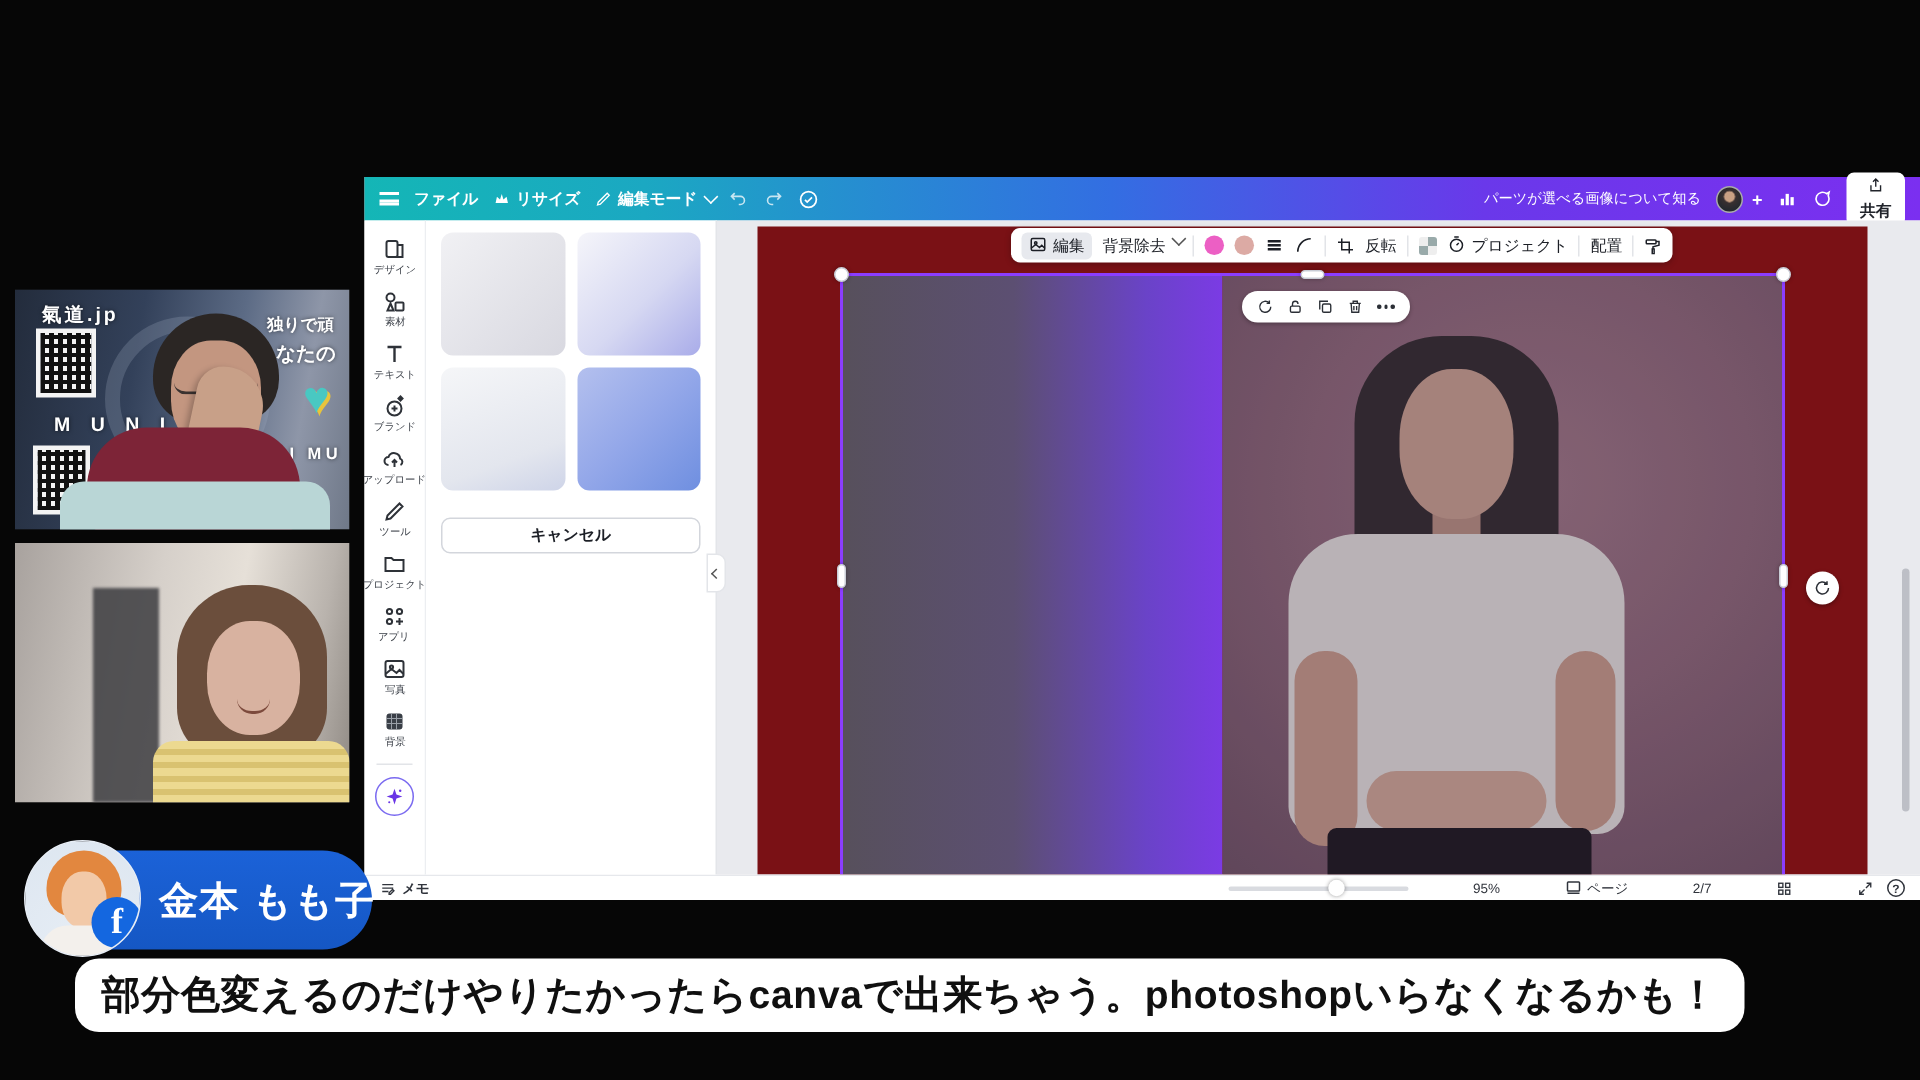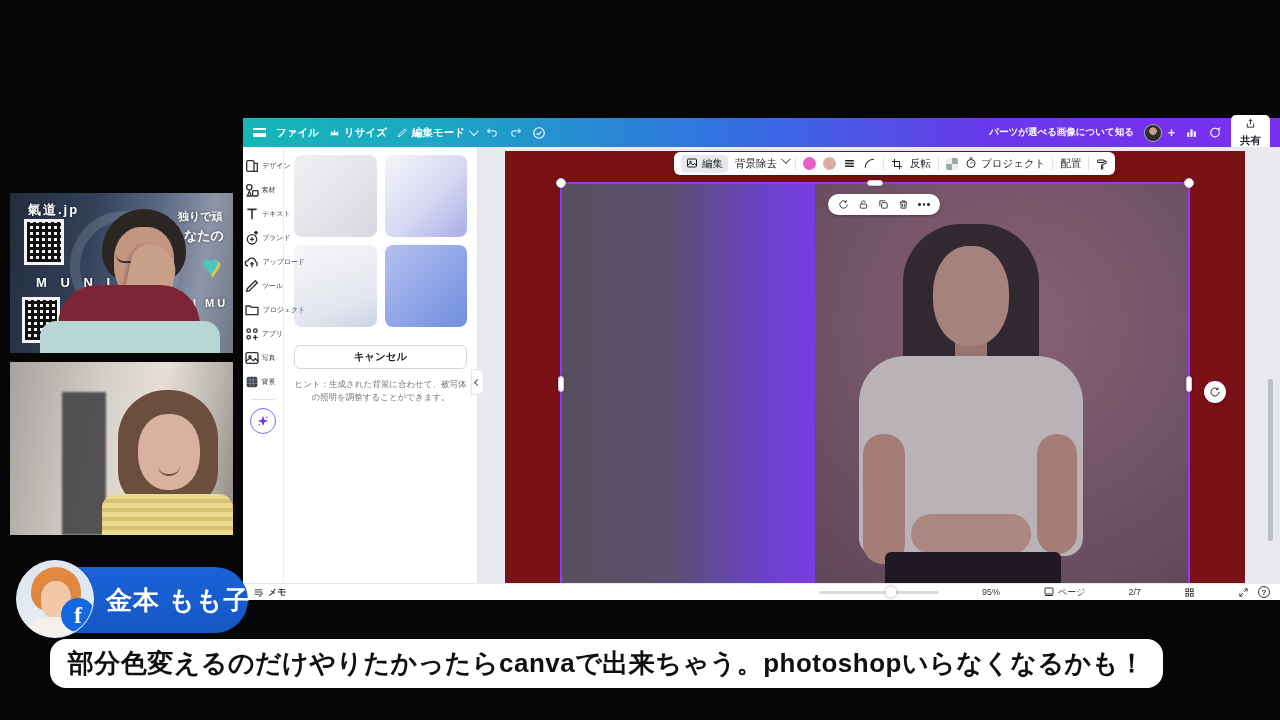--- a/index.html
+++ b/index.html
@@ -11,34 +11,34 @@
     background:#fff; display:flex; flex-direction:column; }
   .topbar { height:29px; flex:0 0 29px; display:flex; align-items:center; padding:0 10px;
     background:linear-gradient(90deg,#14b6b6 0%,#1ba8c2 18%,#336ee2 48%,#6a38ea 72%,#7b2ff0 100%);
     color:#fff; font-size:10.5px; font-weight:bold; gap:10px; }
   .tb-item { display:flex; align-items:center; gap:4px; cursor:pointer; white-space:nowrap; }
   .hamburger { width:13px; height:9px; border-top:2px solid #fff; border-bottom:2px solid #fff; position:relative; }
   .hamburger::after { content:""; position:absolute; left:0; right:0; top:2.5px; height:2px; background:#fff; }
   .chev { width:7px; height:7px; border-right:1.6px solid currentColor; border-bottom:1.6px solid currentColor;
     transform:rotate(45deg) translateY(-2px); display:inline-block; }
   .tb-spacer { flex:1; }
-  .promo { font-size:9.5px; font-weight:bold; }
+  .promo { font-size:9.5px; font-weight:normal; }
   .tb-avatar { width:18px; height:18px; border-radius:50%;
     background:radial-gradient(circle at 50% 38%,#caa184 28%,#3a3030 30%,#23282e 75%); border:1px solid rgba(255,255,255,.6); }
   .tb-plus { font-size:12px; font-weight:bold; margin-left:-4px; }
   .share-btn { background:#fff; color:#21242b; border-radius:5px; padding:3px 9px; display:flex; gap:5px; align-items:center; font-size:10.5px;flex-direction:column; }
   .ic { display:inline-block; vertical-align:middle; }
   .ic svg { display:block; }
 
   .window-body { flex:1; display:flex; min-height:0; position:relative; }
 
   
   .icon-rail { width:40px; flex:0 0 40px; background:#fff; display:flex; flex-direction:column;
     align-items:center; padding-top:8px; gap:2px; position:relative; z-index:4; }
-  .rail-item { width:38px; display:flex; flex-direction:row; align-items:center; gap:1px;
+  .rail-item { width:38px; display:flex; flex-direction:column; align-items:center; gap:1px;
     padding:3px 0; cursor:pointer; color:#2e3238; }
   .rail-item span.lbl { font-size:7.5px; color:#3a3f47; transform:scale(.92); white-space:nowrap; }
   .rail-divider { width:24px; height:1px; background:#e2e4e8; margin:4px 0; }
   .sparkle-btn { width:26px; height:26px; border-radius:50%; border:1.6px solid #7a6af0;
     display:flex; align-items:center; justify-content:center; background:#fff; margin-top:2px; }
 
   
   .side-panel { width:195px; flex:0 0 195px; background:#fff; border-left:1px solid #eceef1;
     border-right:1px solid #e3e5e9; position:relative; z-index:3; padding:8px 10px 0 10px; }
   .panel-header { display:flex; align-items:center; gap:8px; height:22px; margin-bottom:8px; }
@@ -353,21 +353,20 @@
     </div>
 
     <div class="side-panel">
       <div class="thumb-grid">
         <div class="thumb t1"></div>
         <div class="thumb t2"></div>
         <div class="thumb t3"></div>
         <div class="thumb t4"></div>
       </div>
       <button class="cancel-btn">キャンセル</button>
-      <div class="hint">ヒント：生成された背景に合わせて、被写体の照明を調整することができます。</div>
       <div class="panel-collapse">
           <span class="chev-left"></span>
         </div>
     </div>
 
     <div class="workspace">
       <div class="page"></div>
 
       <div class="selected-image">
         <div class="grad-half"></div>

